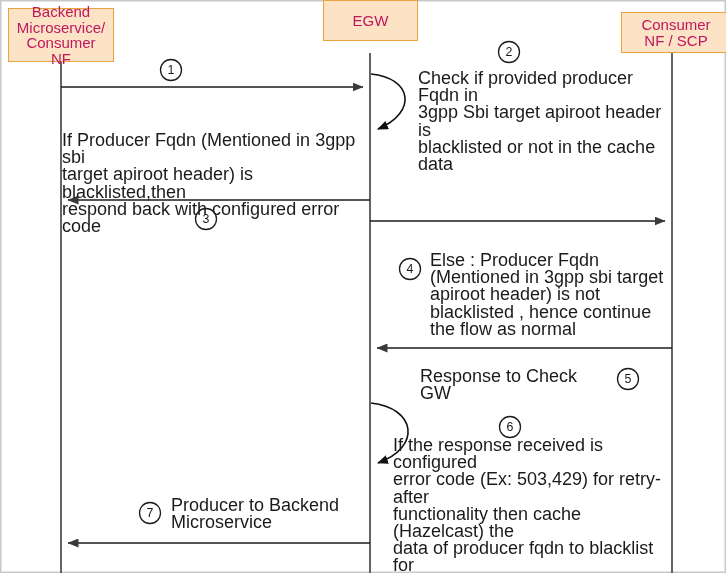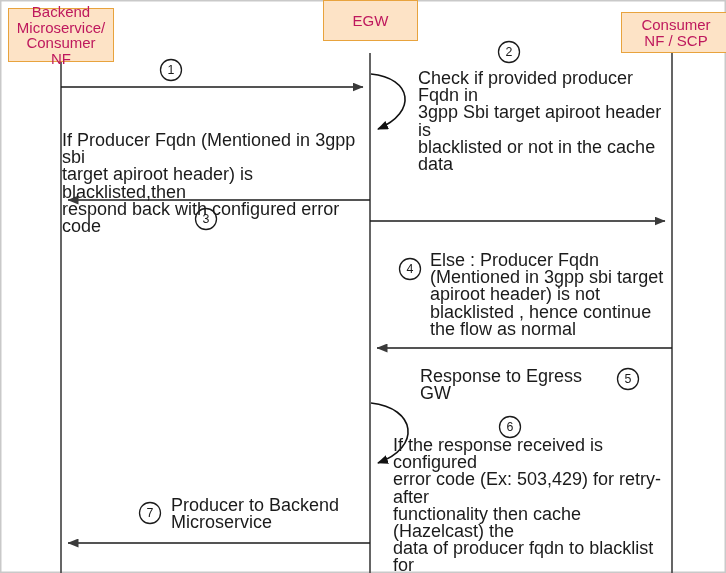--- a/index.html
+++ b/index.html
@@ -126,21 +126,21 @@
   <div class="note" style="left:62px; top:132px; width:308px;">If Producer Fqdn (Mentioned in 3gpp sbi
 target apiroot header) is blacklisted,then
 respond back with configured error code</div>
 
   <div class="note" style="left:430px; top:240px; width:260px;margin-top:12px;">Else : Producer Fqdn
 (Mentioned in 3gpp sbi target
 apiroot header) is not
 blacklisted , hence continue
 the flow as normal</div>
 
-  <div class="note" style="left:420px; top:368px; width:190px;">Response to Egress GW</div>
+  <div class="note" style="left:420px; top:368px; width:190px;">Response to Check GW</div>
 
   <div class="note" style="left:393px; top:437px; width:276px;">If the response received is configured
 error code (Ex: 503,429) for retry-after
 functionality then cache (Hazelcast) the
 data of producer fqdn to blacklist for
 subsequent requests as per mentioned in
 retry-after header</div>
 
   <div class="note" style="left:171px; top:497px; width:180px;">Producer to Backend
 Microservice</div>

